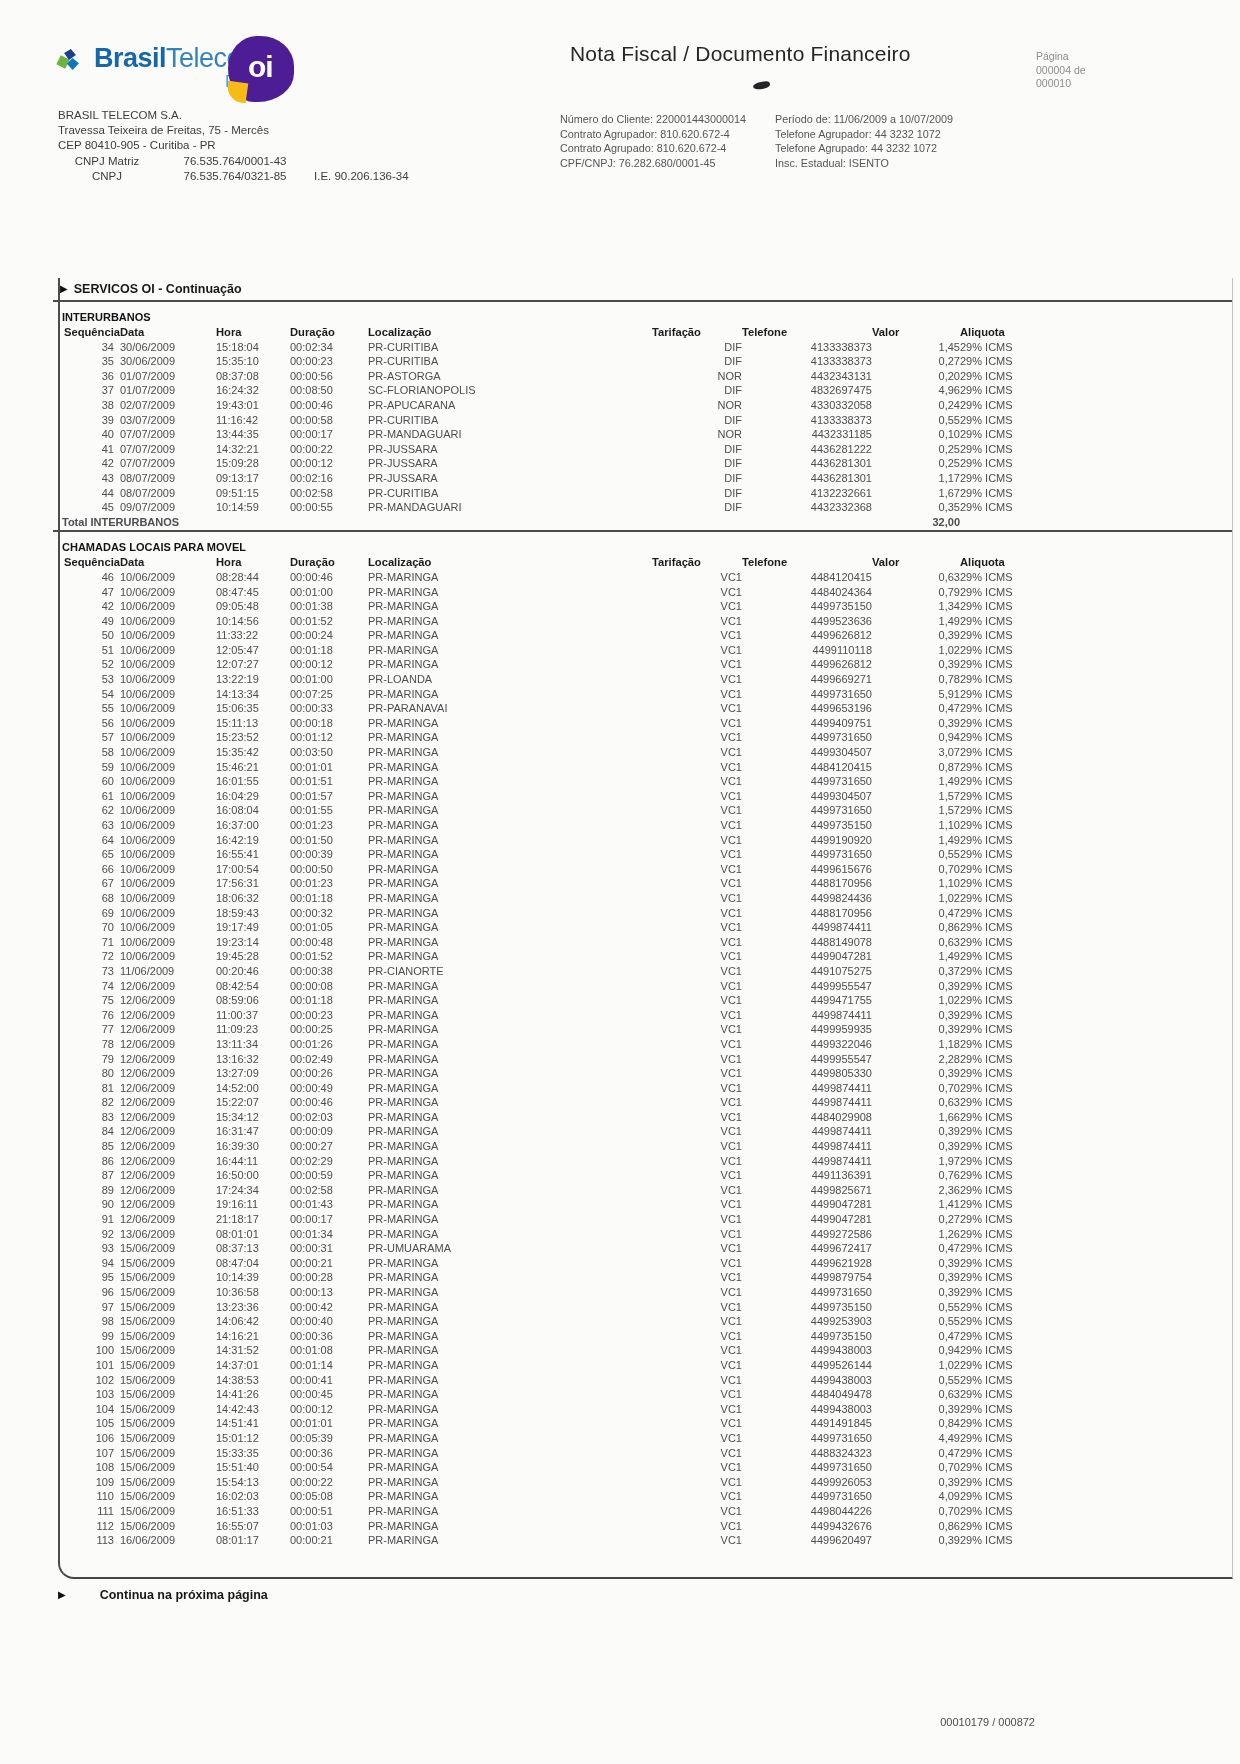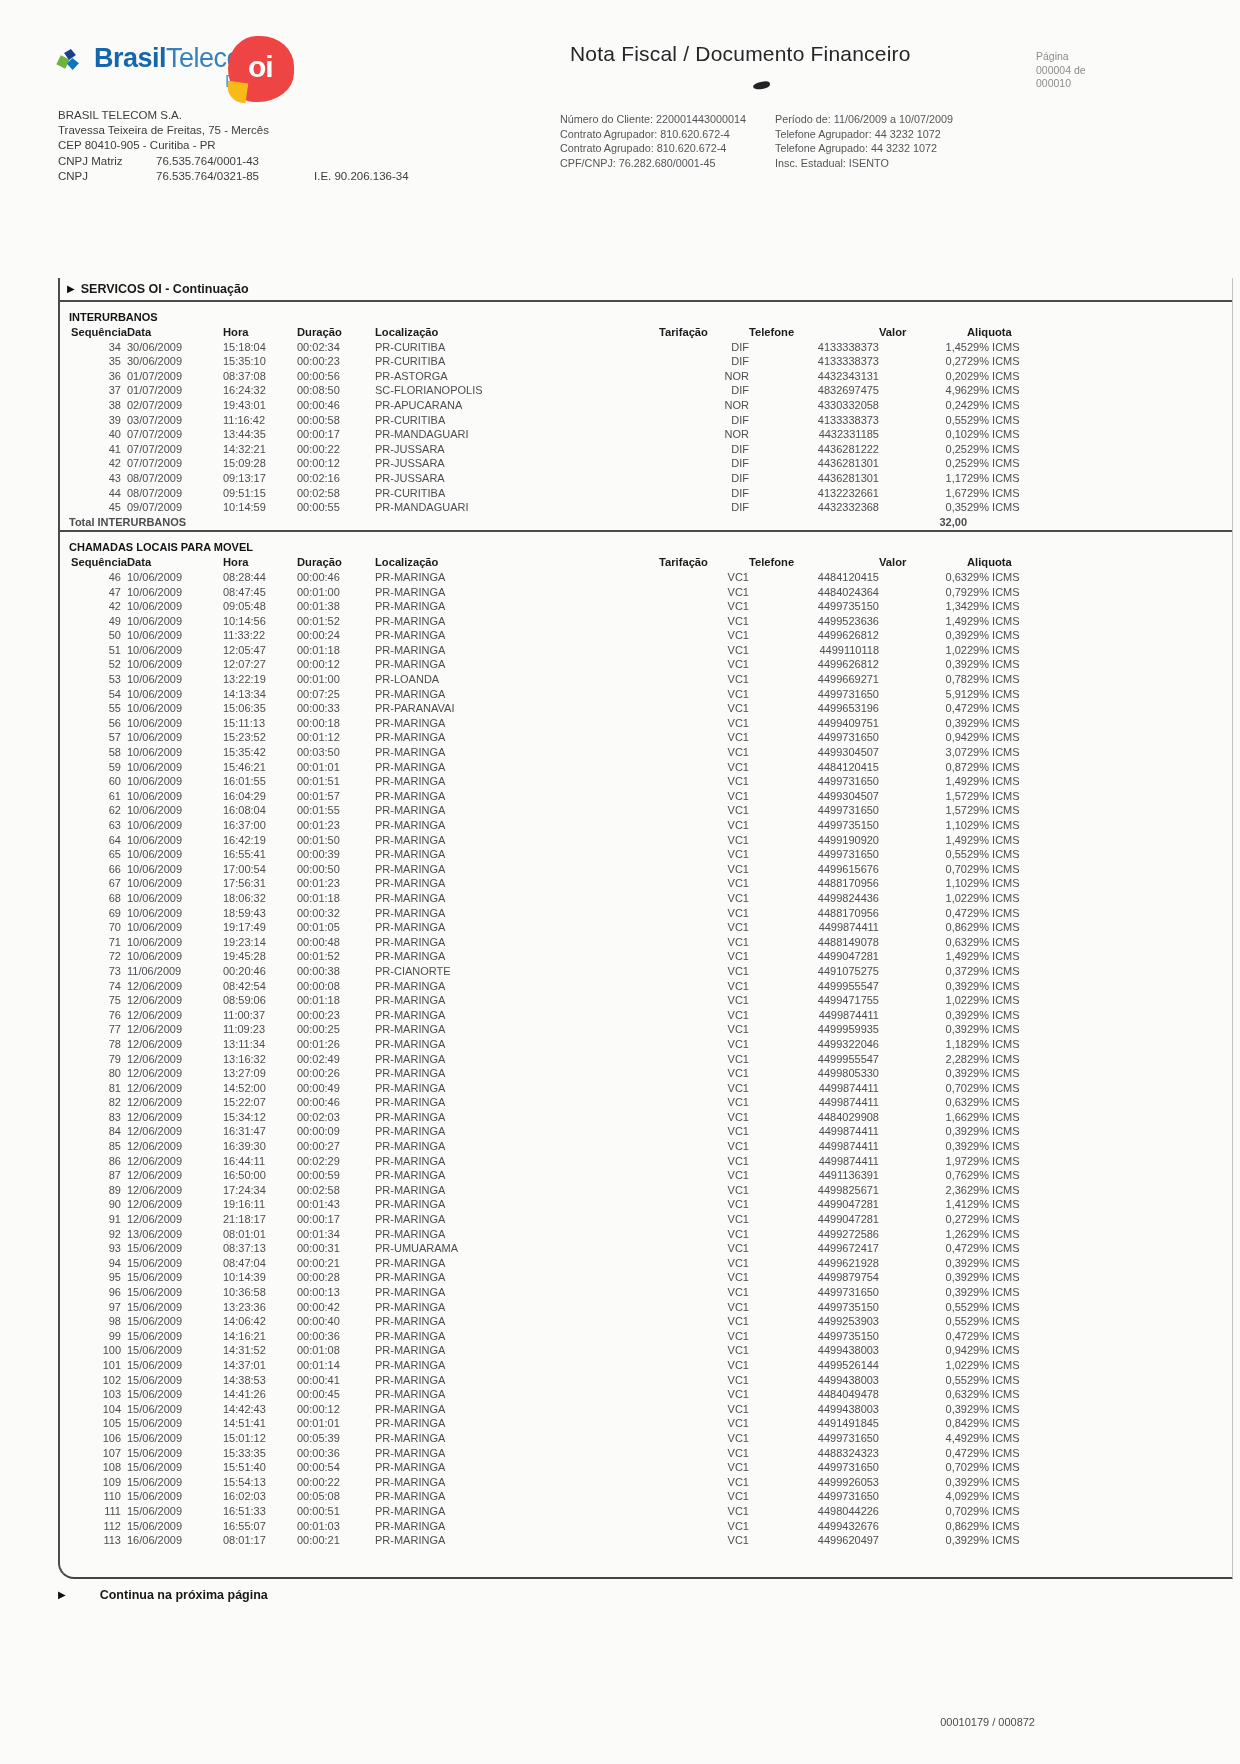--- a/index.html
+++ b/index.html
@@ -10,40 +10,40 @@
     color:#3e3e42;
     overflow:hidden;
   }
   
   .logo-wrap{position:absolute;left:50px;top:44px;display:flex;align-items:flex-start;}
   .logo-icon{margin-top:4px;margin-right:8px;}
   .brand-line{font-size:27px;line-height:28px;letter-spacing:-0.5px;}
   .brand-bold{font-weight:bold;color:#1566aa;}
   .brand-light{font-weight:normal;color:#3581bd;}
   .brand-sub{font-size:17px;color:#4f9fd4;text-align:right;padding-right:6px;margin-top:0px;}
-  .oi-logo{position:absolute;left:228px;top:36px;width:66px;height:66px;background:#ef4444;
+  .oi-logo{position:absolute;left:228px;top:36px;width:66px;height:66px;background:#4c1d95;
     border-radius:46% 54% 58% 42% / 52% 48% 46% 54%;text-decoration:underline;}
   .oi-logo::before{content:"";position:absolute;left:-1px;bottom:0px;width:20px;height:20px;
     background:#f8ba16;border-radius:0 0 0 80%;transform:rotate(8deg);}
   .oi-text{position:absolute;left:20px;top:14px;color:#fff;font-weight:bold;font-size:30px;letter-spacing:-1px;}
   .doc-title{position:absolute;left:570px;top:42px;font-size:21px;font-weight:normal;color:#262628;letter-spacing:0.2px;}
   .title-mark{position:absolute;left:753px;top:82px;width:17px;height:7px;background:#242426;
     border-radius:60% 40% 50% 60%;transform:rotate(-10deg);}
   .page-info{position:absolute;left:1036px;top:26px;font-size:10.5px;color:#8d8d90;line-height:13.5px;margin-top:24px;}
   .company{position:absolute;left:58px;top:108px;font-size:11.5px;line-height:15.2px;color:#3c3c40;}
   .company .line{white-space:pre;}
-  .cnpj-row{display:flex;}
+  .cnpj-row{display:flex;text-align:center;}
   .cnpj-label{width:98px;}
   .cnpj-value{width:158px;}
   .client-left{position:absolute;left:560px;top:112px;font-size:10.8px;line-height:14.6px;color:#55555a;}
   .client-right{position:absolute;left:775px;top:112px;font-size:10.8px;line-height:14.6px;color:#55555a;}
   
   .main-box{position:absolute;left:58px;top:278px;width:1175px;height:1301px;
     border-left:2px solid #4c4c4e;border-bottom:2px solid #434345;border-right:1px solid #c2c2c0;
-    border-bottom-left-radius:16px;box-sizing:border-box;padding-left:7px;}
+    border-bottom-left-radius:16px;box-sizing:border-box;}
   .section-head{display:flex;align-items:center;height:20px;margin-top:1px;}
   .arrow-icon{font-size:10px;color:#111;margin-right:6px;line-height:10px;}
   .arrow-icon::before{content:"\25B6";}
   .section-title{font-weight:bold;font-size:12.5px;color:#18181a;}
   .rule{border:none;border-top:2px solid #4b4b4d;margin:1px 0 0 -7px;}
   .subsection-title{font-weight:bold;font-size:11px;color:#131316;margin:9px 0 2px 2px;}
   
   table.calls{border-collapse:collapse;table-layout:fixed;margin-left:2px;}
   .calls th,.calls td{box-sizing:border-box;padding:0;height:14.6px;line-height:14.6px;
     font-size:11px;white-space:nowrap;overflow:visible;}

